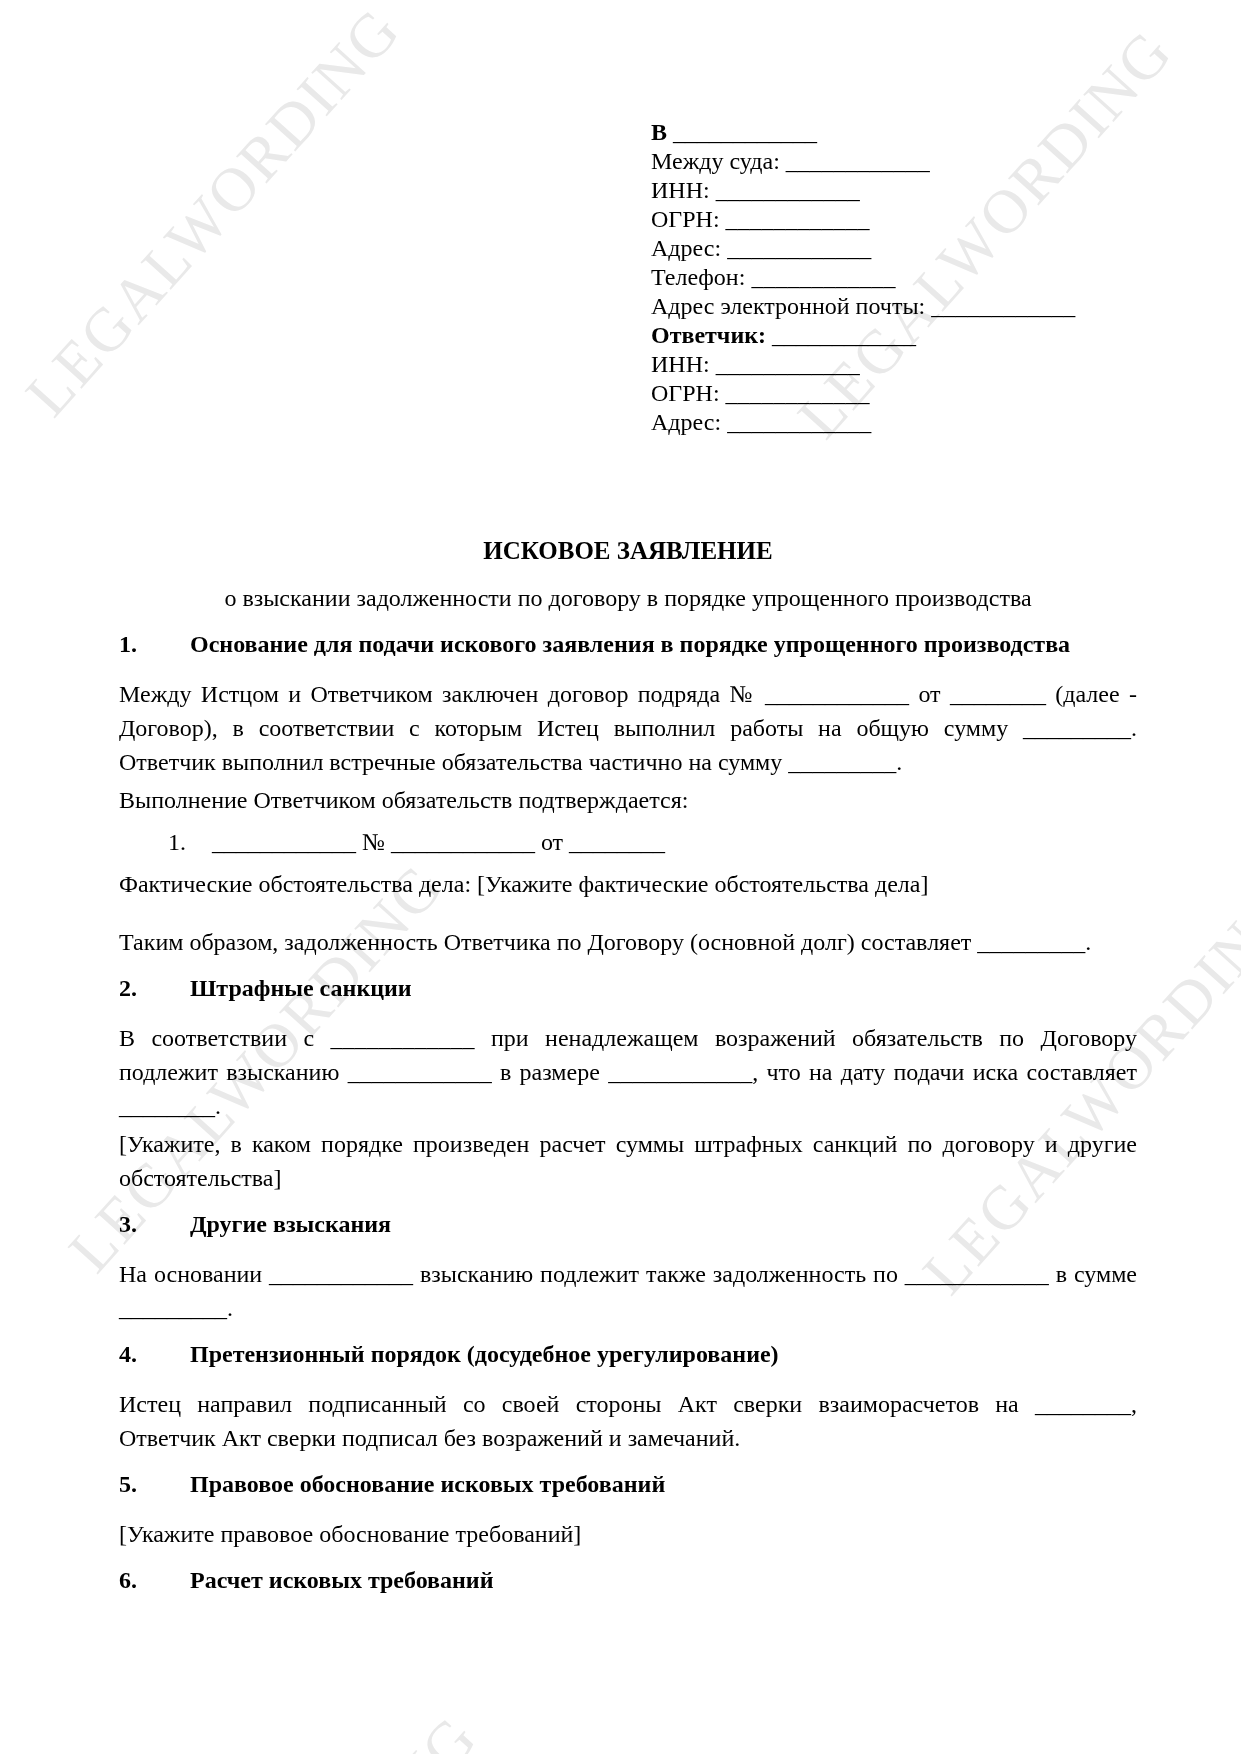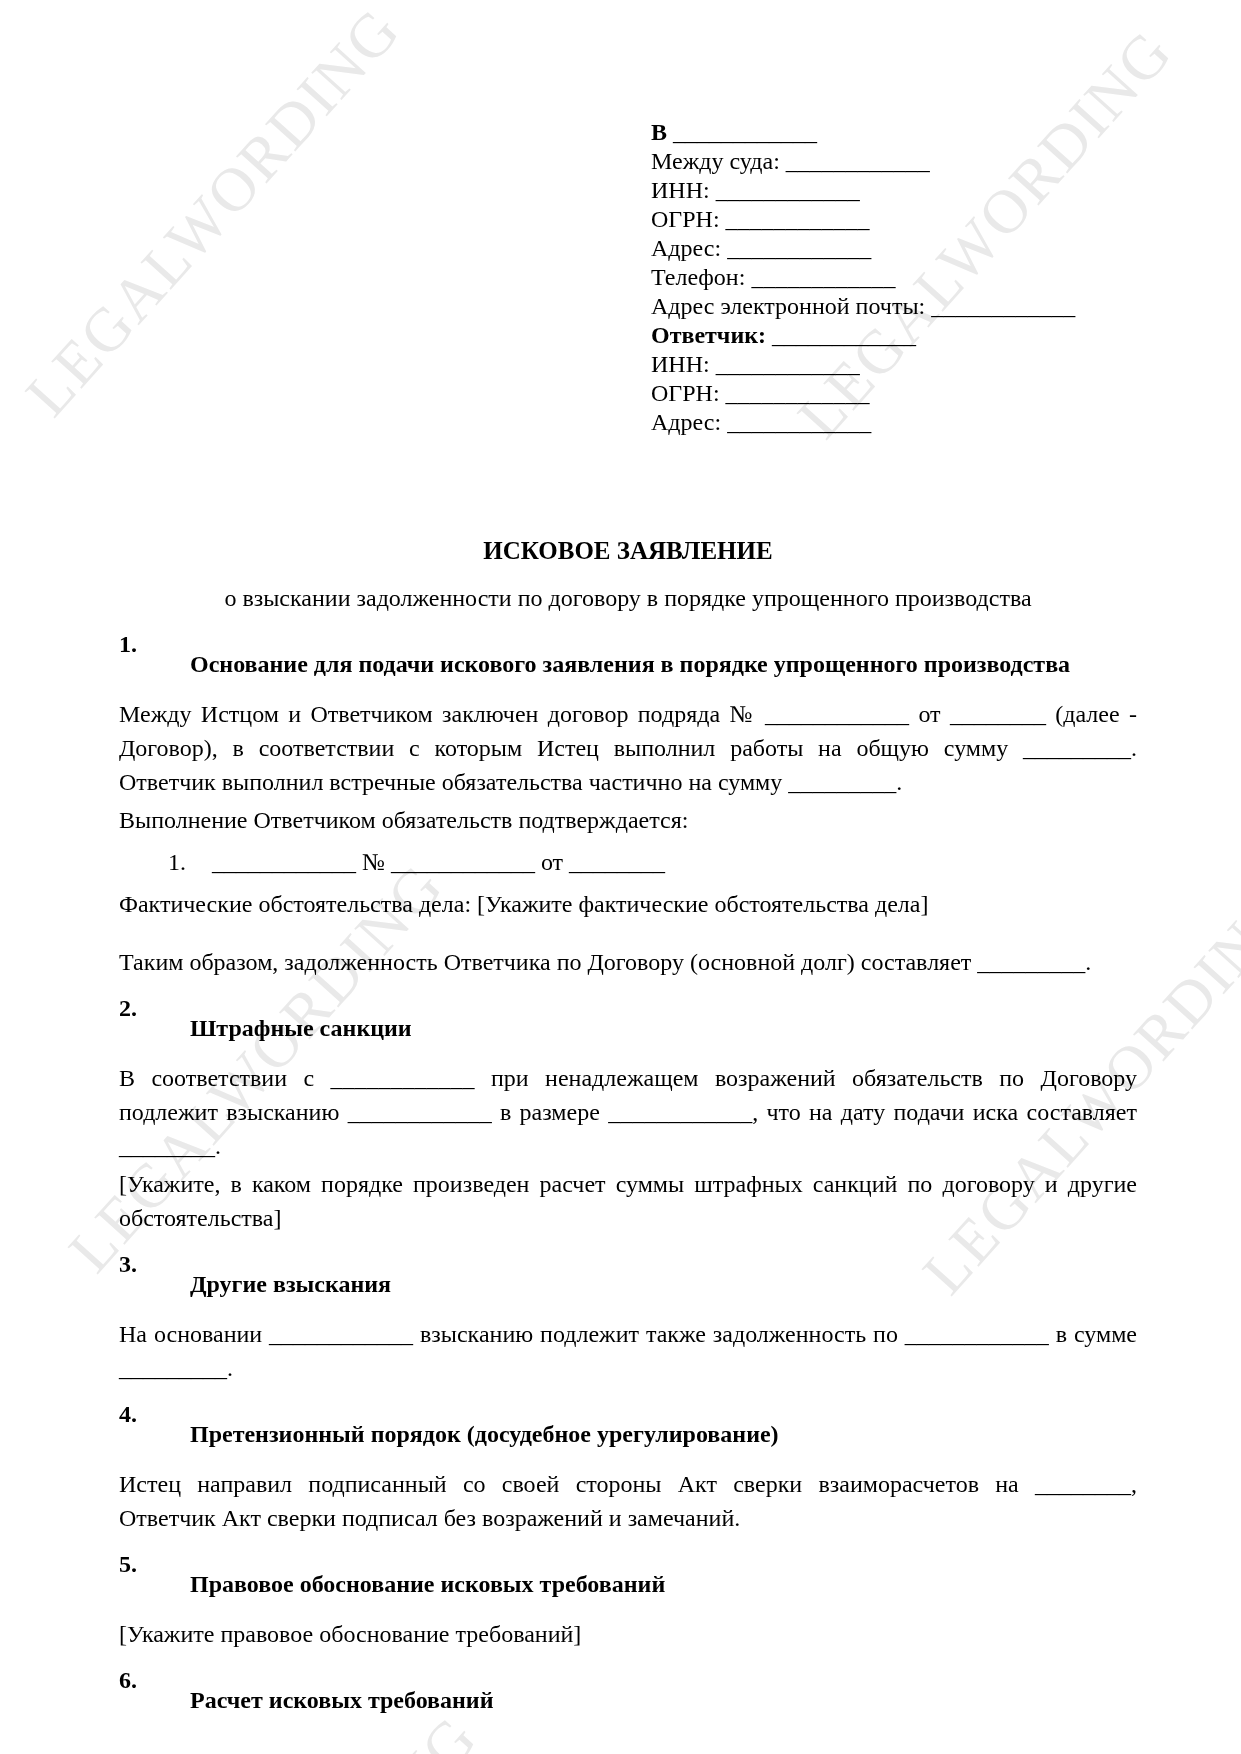--- a/index.html
+++ b/index.html
@@ -41,21 +41,21 @@
     font-size: 25px;
     line-height: 32px;
   }
   .doc-subtitle {
     margin: 14px 0 0 0;
     text-align: center;
     line-height: 34px;
   }
   .sec { display: flex; margin: 12px 0 16px 0; line-height: 34px; }
   .sec-num { flex: 0 0 71px; font-weight: bold; }
-  .sec-title { font-weight: bold; margin-top: 20px; }
+  .sec-title { font-weight: bold; }
   p.para { margin: 4px 0; text-align: justify; line-height: 34px; }
   p.mt-lg { margin-top: 24px; }
   .list-row { display: flex; margin: 8px 0; padding-left: 49px; line-height: 34px; }
   .list-num { flex: 0 0 44px; }
 </style>
 </head>
 <body>
 
 <div class="page">
 

